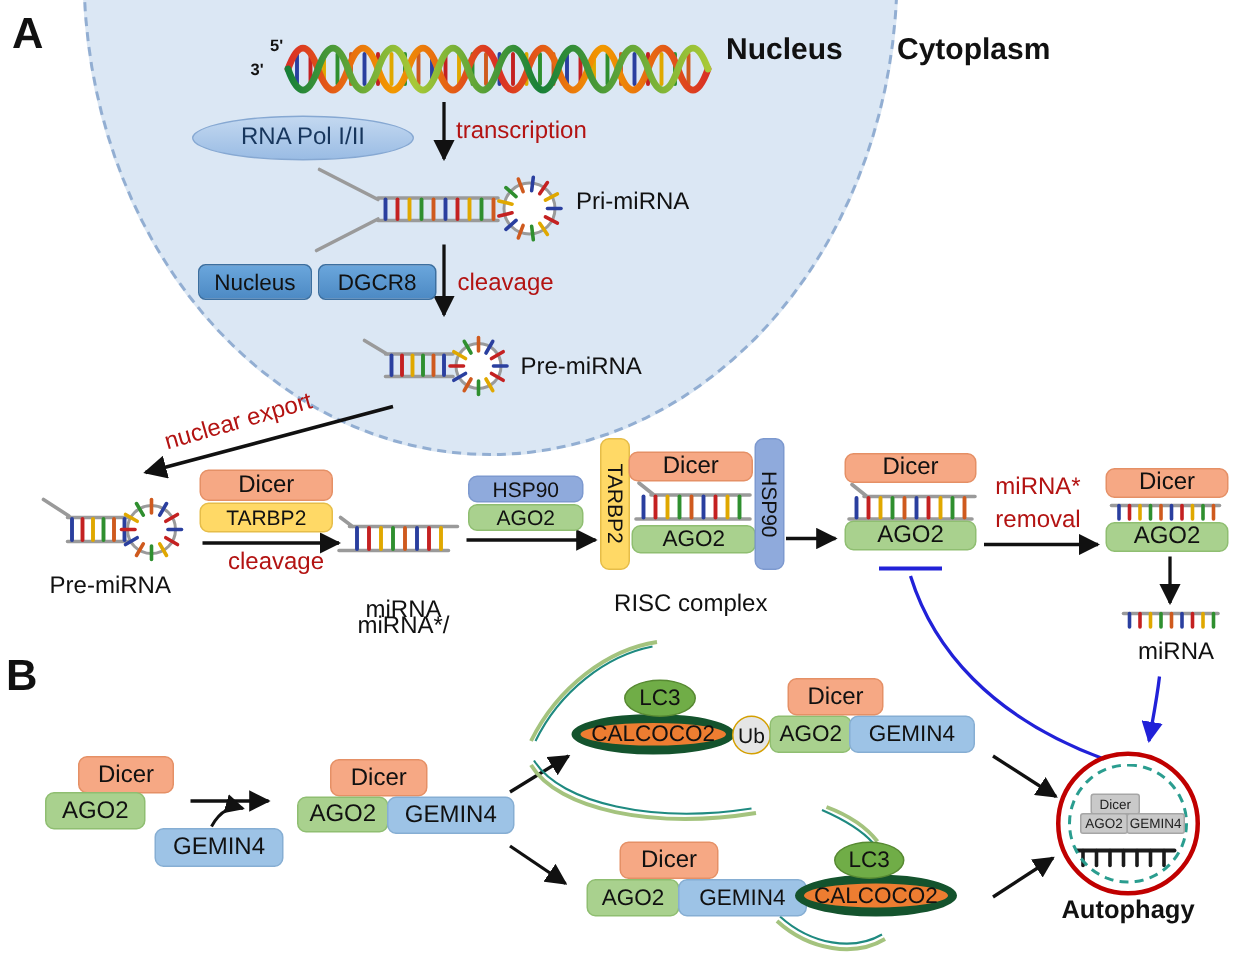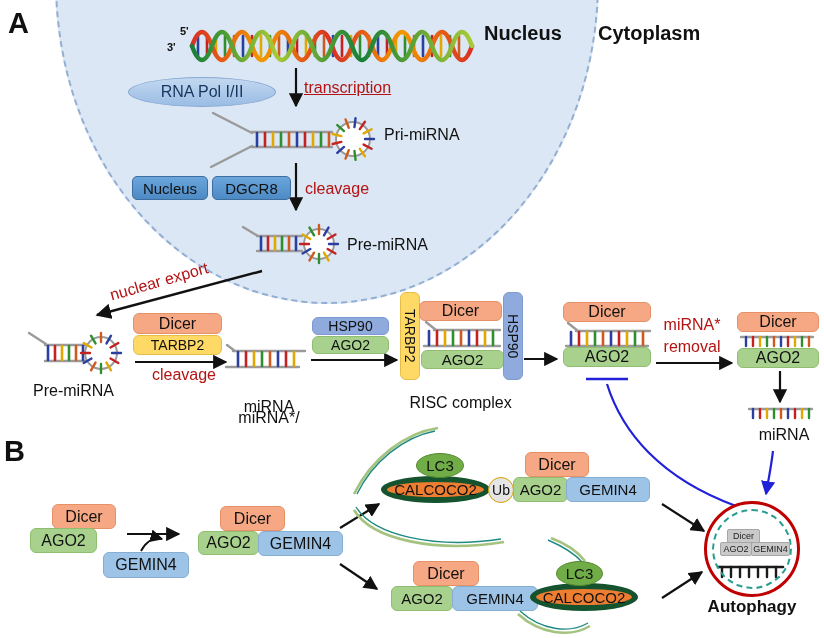--- a/index.html
+++ b/index.html
@@ -322,21 +322,21 @@
   </svg>
 
   <div class="lbl panel" style="left:8px;top:8px;">A</div>
   <div class="lbl bold" style="left:484px;top:22px;font-size:20px;">Nucleus</div>
   <div class="lbl bold" style="left:598px;top:22px;font-size:20px;">Cytoplasm</div>
 
   <div class="lbl bold" style="left:180px;top:25px;font-size:11px;">5'</div>
   <div class="lbl bold" style="left:167px;top:41px;font-size:11px;">3'</div>
 
   <div class="box ellipse" style="left:128px;top:77px;width:148px;height:30px;font-size:16px;color:#17365d;background:linear-gradient(#c3d8f0,#9abce4);border:1px solid #86a8d2;">RNA Pol I/II</div>
-  <div class="lbl red" style="left:304px;top:79px;text-decoration:underline;">transcription</div>
+  <div class="lbl red" style="left:304px;top:79px;">transcription</div>
   <div class="lbl" style="left:384px;top:126px;">Pri-miRNA</div>
 
   <div class="box mblue" style="left:132px;top:176px;width:76px;height:24px;border-radius:5px;">Nucleus</div>
   <div class="box mblue" style="left:212px;top:176px;width:79px;height:24px;border-radius:5px;">DGCR8</div>
   <div class="lbl red" style="left:305px;top:180px;">cleavage</div>
   <div class="lbl" style="left:347px;top:236px;">Pre-miRNA</div>
   <div class="lbl red" style="left:108px;top:270px;width:122px;transform:rotate(-16deg);">nuclear export</div>
   <div class="lbl center" style="left:27px;top:382px;width:93px;">Pre-miRNA</div>
 
   <div class="box salmon" style="left:133px;top:313px;width:89px;height:21px;font-size:16px;">Dicer</div>

